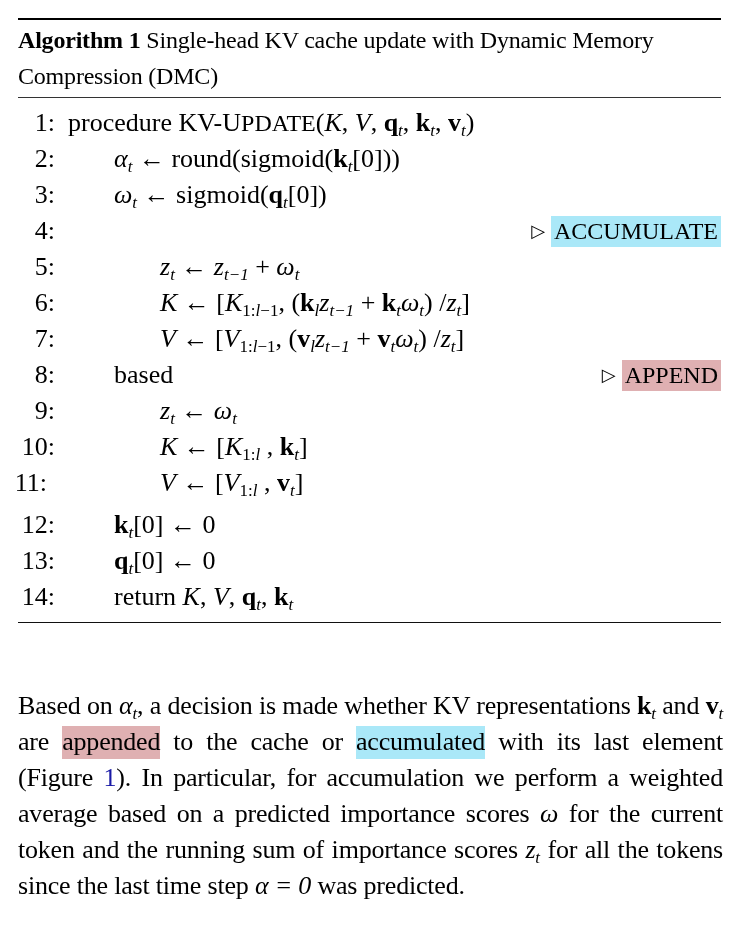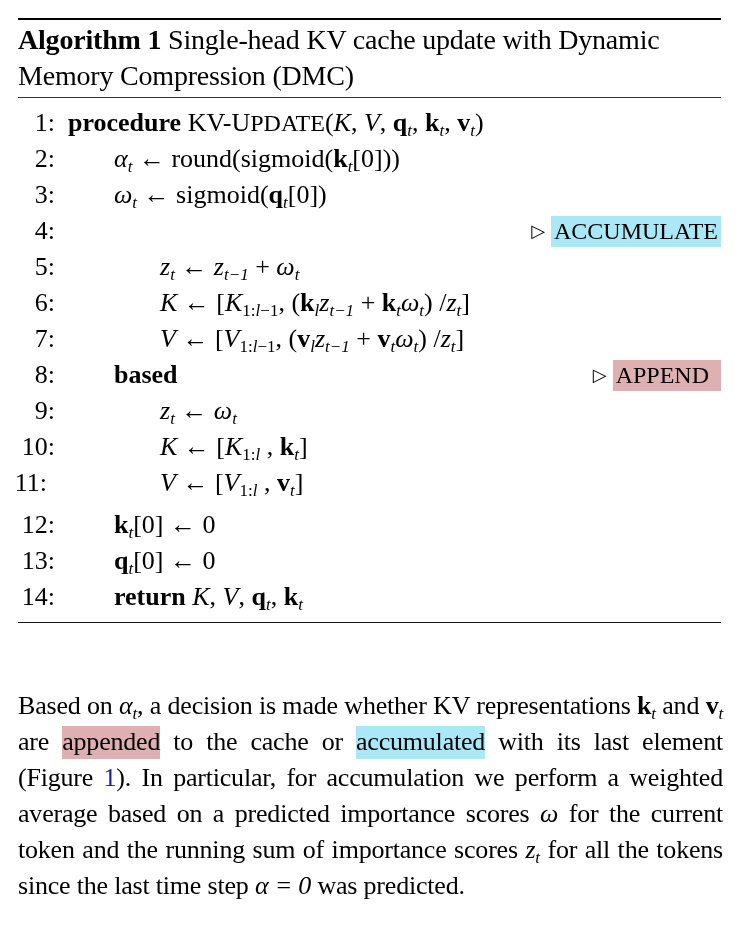--- a/index.html
+++ b/index.html
@@ -8,44 +8,44 @@
     font-family: "Liberation Serif", "DejaVu Serif", serif;
     color: #000;
   }
   .rule { position: absolute; left: 18px; width: 703px; background: #000; }
   .rule.top { top: 18px; height: 2px; }
   .rule.mid { top: 97px; height: 1px; background: #333; }
   .rule.bot { top: 622px; height: 1px; background: #111; }
 
   .caption {
     position: absolute; left: 18px; top: 22px; width: 705px;
-    font-size: 28px; line-height: 36px; letter-spacing: -0.2px;
+    font-size: 24px; line-height: 36px; letter-spacing: -0.2px;
   }
   .caption b { font-weight: bold; }
 
   .algo { position: absolute; left: 0; top: 104px; width: 743px; }
   .line {
     position: absolute; left: 0; width: 743px; height: 34px;
     font-size: 26px; line-height: 34px; white-space: nowrap;
   }
   .lnum { position: absolute; right: 690px; text-align: right; }
   .code { position: absolute; }
-  .kw { font-weight: bold; text-align: center; }
+  .kw { font-weight: normal; text-align: center; }
   .m { font-style: italic; }
   .bf { font-weight: bold; font-style: normal; }
   .sc { font-variant: small-caps; }
   sub { font-size: 17px; vertical-align: -5px; line-height: 0; }
   .comment {
     position: absolute; right: 22px; top: 0;
     font-size: 24px;
     text-align: right;
   }
   .tri { font-size: 18px; margin-right: 6px; position: relative; top: -2px; }
   .hl-acc { background: #aae8f8; padding: 2px 3px 3px 3px; }
-  .hl-app { background: #dfb0b2; padding: 2px 12px 3px 3px; }
+  .hl-app { background: #dfb0b2; padding: 2px 3px 3px 3px; }
 
   .para {
     position: absolute; left: 18px; top: 688px; width: 705px;
     font-size: 26px; line-height: 36px; text-align: justify;
     letter-spacing: -0.2px;
   }
   .para .link { color: #1a1aa6; }
   .para .hl-acc, .para .hl-app { padding: 1px 0 3px 0; }
 </style>
 </head>

